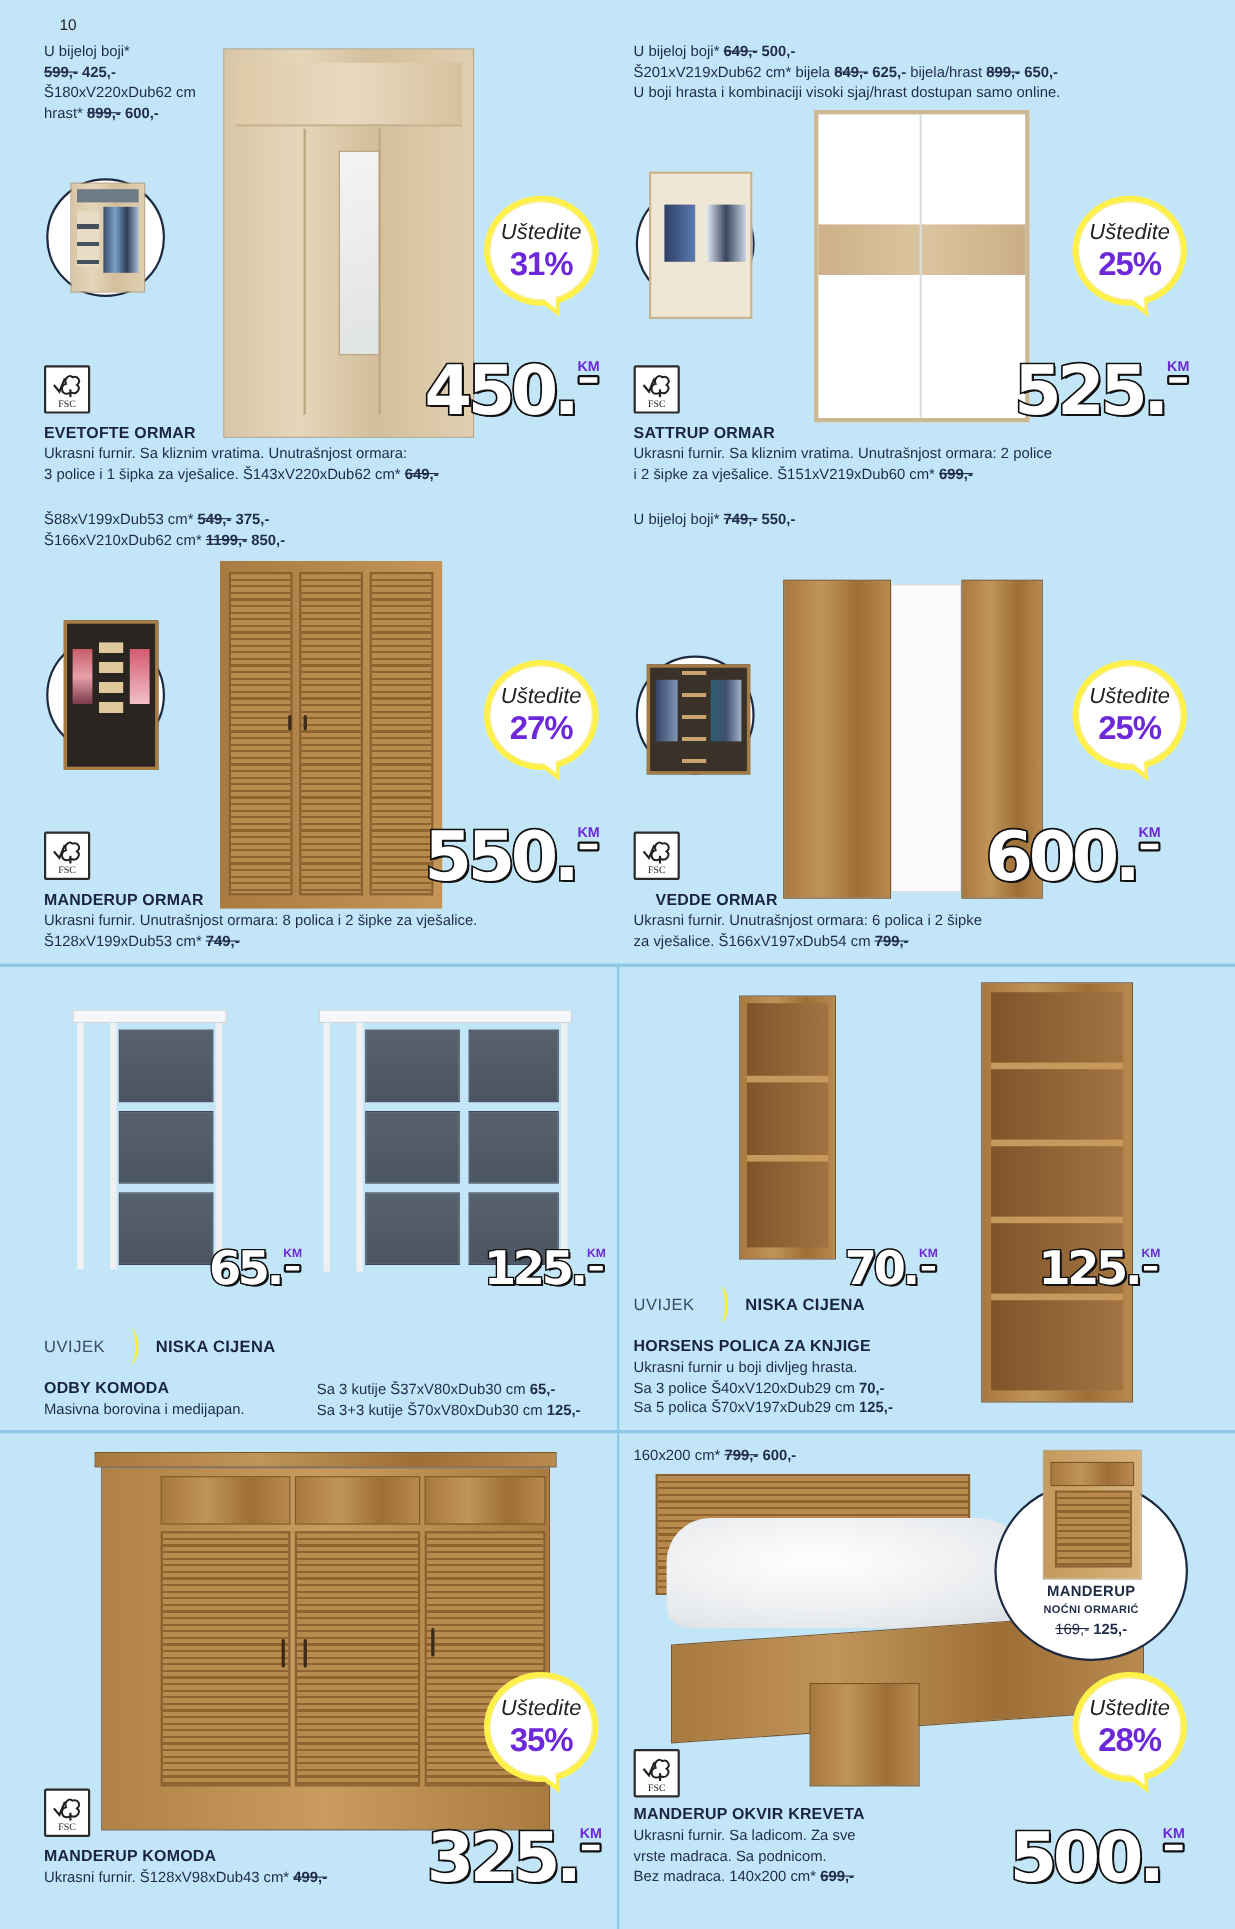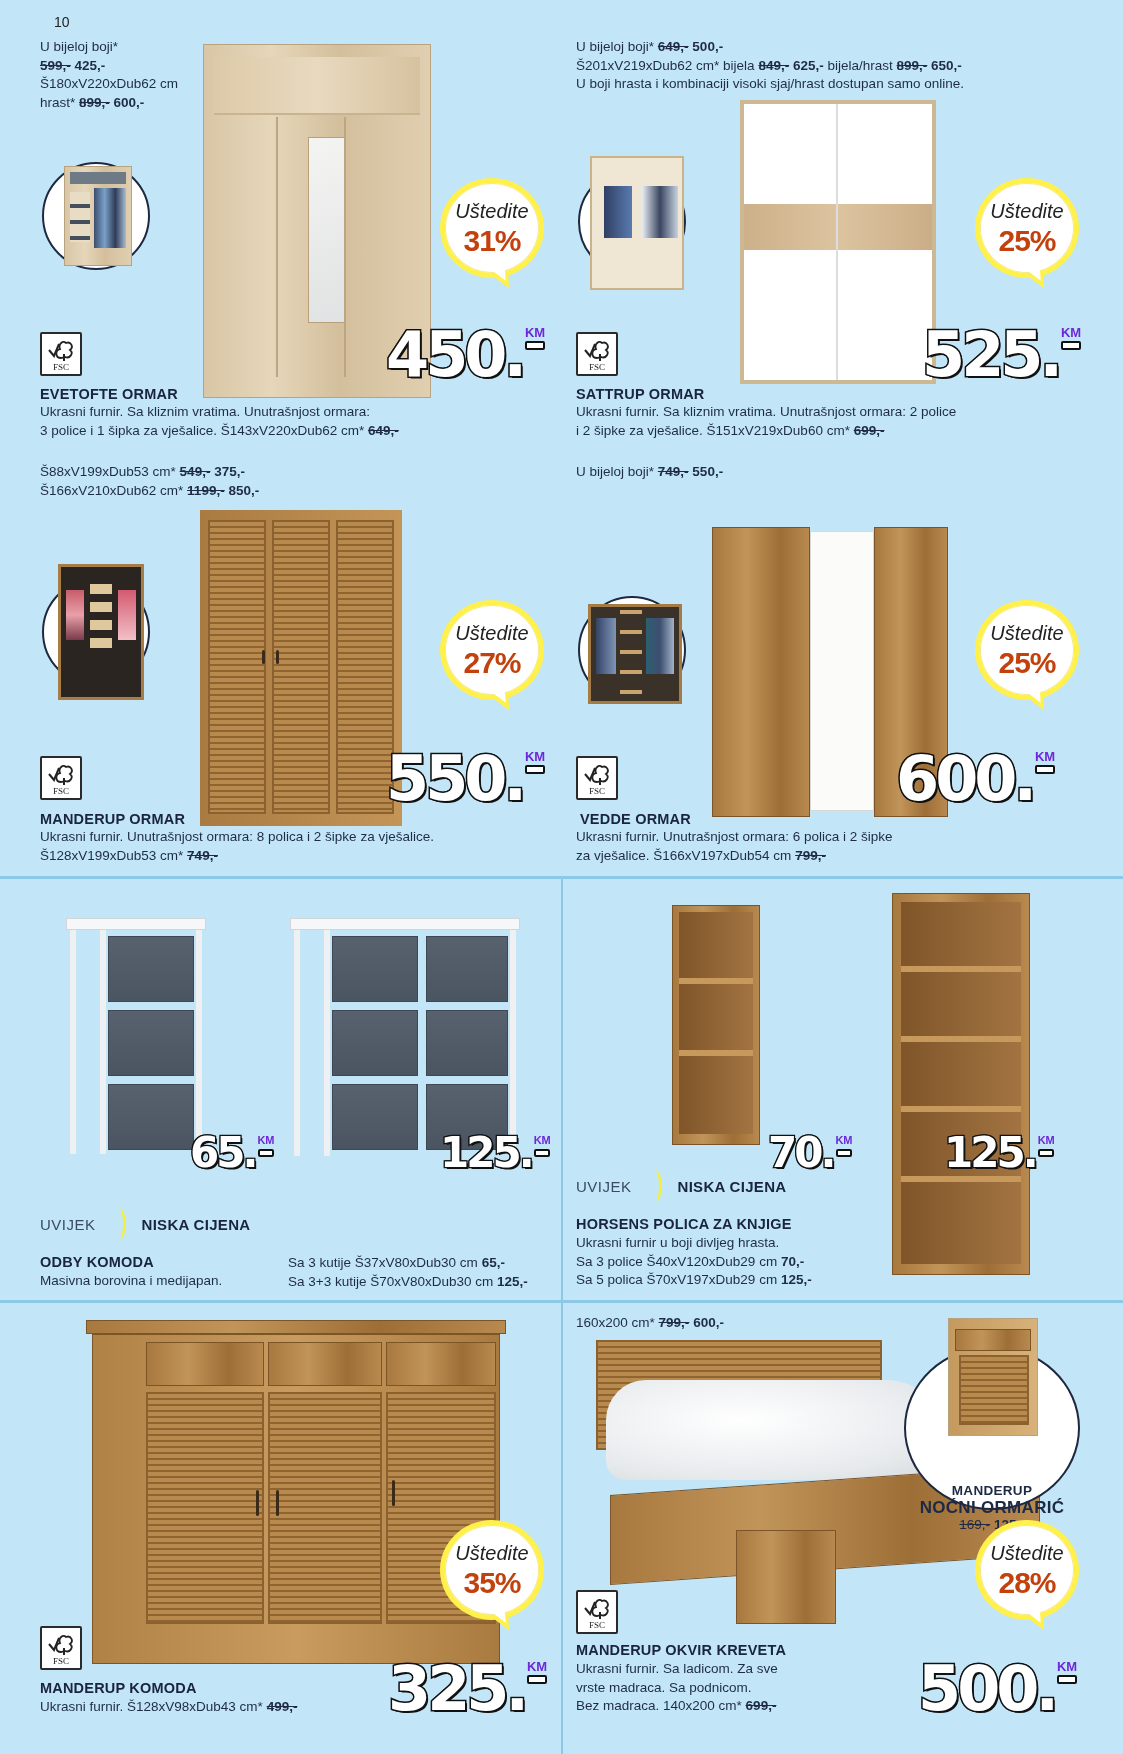--- a/index.html
+++ b/index.html
@@ -35,21 +35,21 @@
                    background: #fff; border: 5px solid #fff04a; box-shadow: 0 0 0 1px #f5e98a inset; }
   .badge .tail { position: absolute; left: 48px; top: 82px; width: 0; height: 0;
                  border-left: 14px solid transparent; border-right: 14px solid transparent;
                  border-top: 30px solid #fff04a; transform: rotate(-28deg); }
   .badge .tail-in { position: absolute; left: 52px; top: 84px; width: 0; height: 0;
                  border-left: 9px solid transparent; border-right: 9px solid transparent;
                  border-top: 20px solid #fff; transform: rotate(-28deg); }
   .badge .lbl { position: absolute; left: 0; width: 104px; text-align: center; top: 22px;
                 font-style: italic; font-size: 20px; color: #222; }
   .badge .pct { position: absolute; left: 0; width: 104px; text-align: center; top: 46px;
-                font-weight: bold; font-size: 30px; color: #c2410c; letter-spacing: -1px; }
+                font-weight: bold; font-size: 30px; color: #6d28d9; letter-spacing: -1px; }
 
   
   .price { height: 70px; display: flex; align-items: flex-start; }
   .price .num { font-family: "DejaVu Sans", sans-serif; font-weight: bold; font-size: 62px; line-height: 66px;
                 color: #fff; letter-spacing: -4px;
                 -webkit-text-stroke: 3px #111;
                 paint-order: stroke fill;
                 text-shadow: 2px 2px 0 #111, -1px -1px 0 #111, 1px -1px 0 #111, -1px 1px 0 #111; }
   .price .cur { display: flex; flex-direction: column; align-items: center; margin-left: 2px; margin-top: 4px; }
   .price .km { font-weight: bold; font-size: 13px; color: #6d28d9; line-height: 13px; }
@@ -249,21 +249,21 @@
     </span>
 </div>
 <div class="abs fsc" style="left:576px; top:756px">
   <svg viewBox="0 0 28 26">
       <path d="M2 14 L7 20 L12 8" fill="none" stroke="#222" stroke-width="2"></path>
       <path d="M14 22 C8 22 8 14 13 13 C11 8 16 4 19 7 C24 5 27 11 23 14 C27 17 23 23 18 21 Z" fill="none" stroke="#222" stroke-width="1.8"></path>
       <rect x="16" y="18" width="2" height="7" fill="#222"></rect>
     </svg>
   <span>FSC</span>
 </div>
-<div class="abs title" style="left:580px; top:811px">VEDDE ORMAR</div>
+<div class="abs title" style="left:596px; top:811px">VEDDE ORMAR</div>
 <div class="abs txt" style="left:576px; top:828px; width:500px">
   <div>Ukrasni furnir. Unutrašnjost ormara: 6 polica i 2 šipke</div>
   <div><span>za vješalice. Š166xV197xDub54 cm</span> <span class="strike">799,-</span></div>
 </div>
 
 <div class="abs" style="left:66px; top:918px; width:140px; height:240px;">
   <div class="abs white-frame" style="left:0; top:0; width:140px; height:12px;"></div>
   <div class="abs" style="left:4px; top:12px; width:6px; height:224px; background:#eef0f2;"></div>
   <div class="abs" style="left:34px; top:12px; width:6px; height:224px; background:#eef0f2;"></div>
   <div class="abs" style="left:130px; top:12px; width:6px; height:224px; background:#eef0f2;"></div>
@@ -394,23 +394,23 @@
   <div class="abs louver" style="left:0; top:0; width:286px; height:110px;"></div>
   <div class="abs" style="left:10px; top:40px; width:340px; height:100px; background:radial-gradient(ellipse at 40% 40%,#ffffff,#e6e9ec 70%,#d4d8dc); border-radius:40px 60px 20px 20px;"></div>
   <div class="abs wood-dark" style="left:14px; top:140px; width:430px; height:90px; transform:skewY(-4deg);"></div>
   <div class="abs wood-dark" style="left:140px; top:190px; width:100px; height:94px;"></div>
 </div>
 <div class="abs" style="left:904px; top:1346px; width:176px; height:164px; border-radius:50%; background:#fff; border:2px solid #1d2940;"></div>
 <div class="abs wood" style="left:948px; top:1318px; width:90px; height:118px; background:linear-gradient(90deg,#c49a5e,#d7b27a);">
   <div class="abs wood-dark" style="left:6px; top:10px; width:76px; height:22px;"></div>
   <div class="abs louver" style="left:10px; top:36px; width:70px; height:70px;"></div>
 </div>
-<div class="abs" style="left:904px; top:1438px; width:176px; text-align:center;margin-top:44px;">
+<div class="abs" style="left:904px; top:1438px; width:176px; text-align:center;">
   <div class="bold" style="font-size:13.5px; line-height:17px; letter-spacing:0.3px;">MANDERUP</div>
-  <div class="bold" style="font-size:17px; line-height:17px; letter-spacing:0.3px;">NOĆNI ORMARIĆ</div>
+  <div class="bold" style="font-size:10px; line-height:17px; letter-spacing:0.3px;">NOĆNI ORMARIĆ</div>
   <div style="font-size:13.5px; line-height:17px;"><span class="strike" style="font-weight:normal">169,-</span> <b>125,-</b></div>
 </div>
 <div class="abs badge" style="left:975px; top:1520px">
   <div class="tail"></div>
     <div class="bubble"></div>
     <div class="tail-in"></div>
   <div class="lbl">Uštedite</div>
   <div class="pct">28%</div>
 </div>
 <div class="abs price" style="left:918px; top:1656px">

